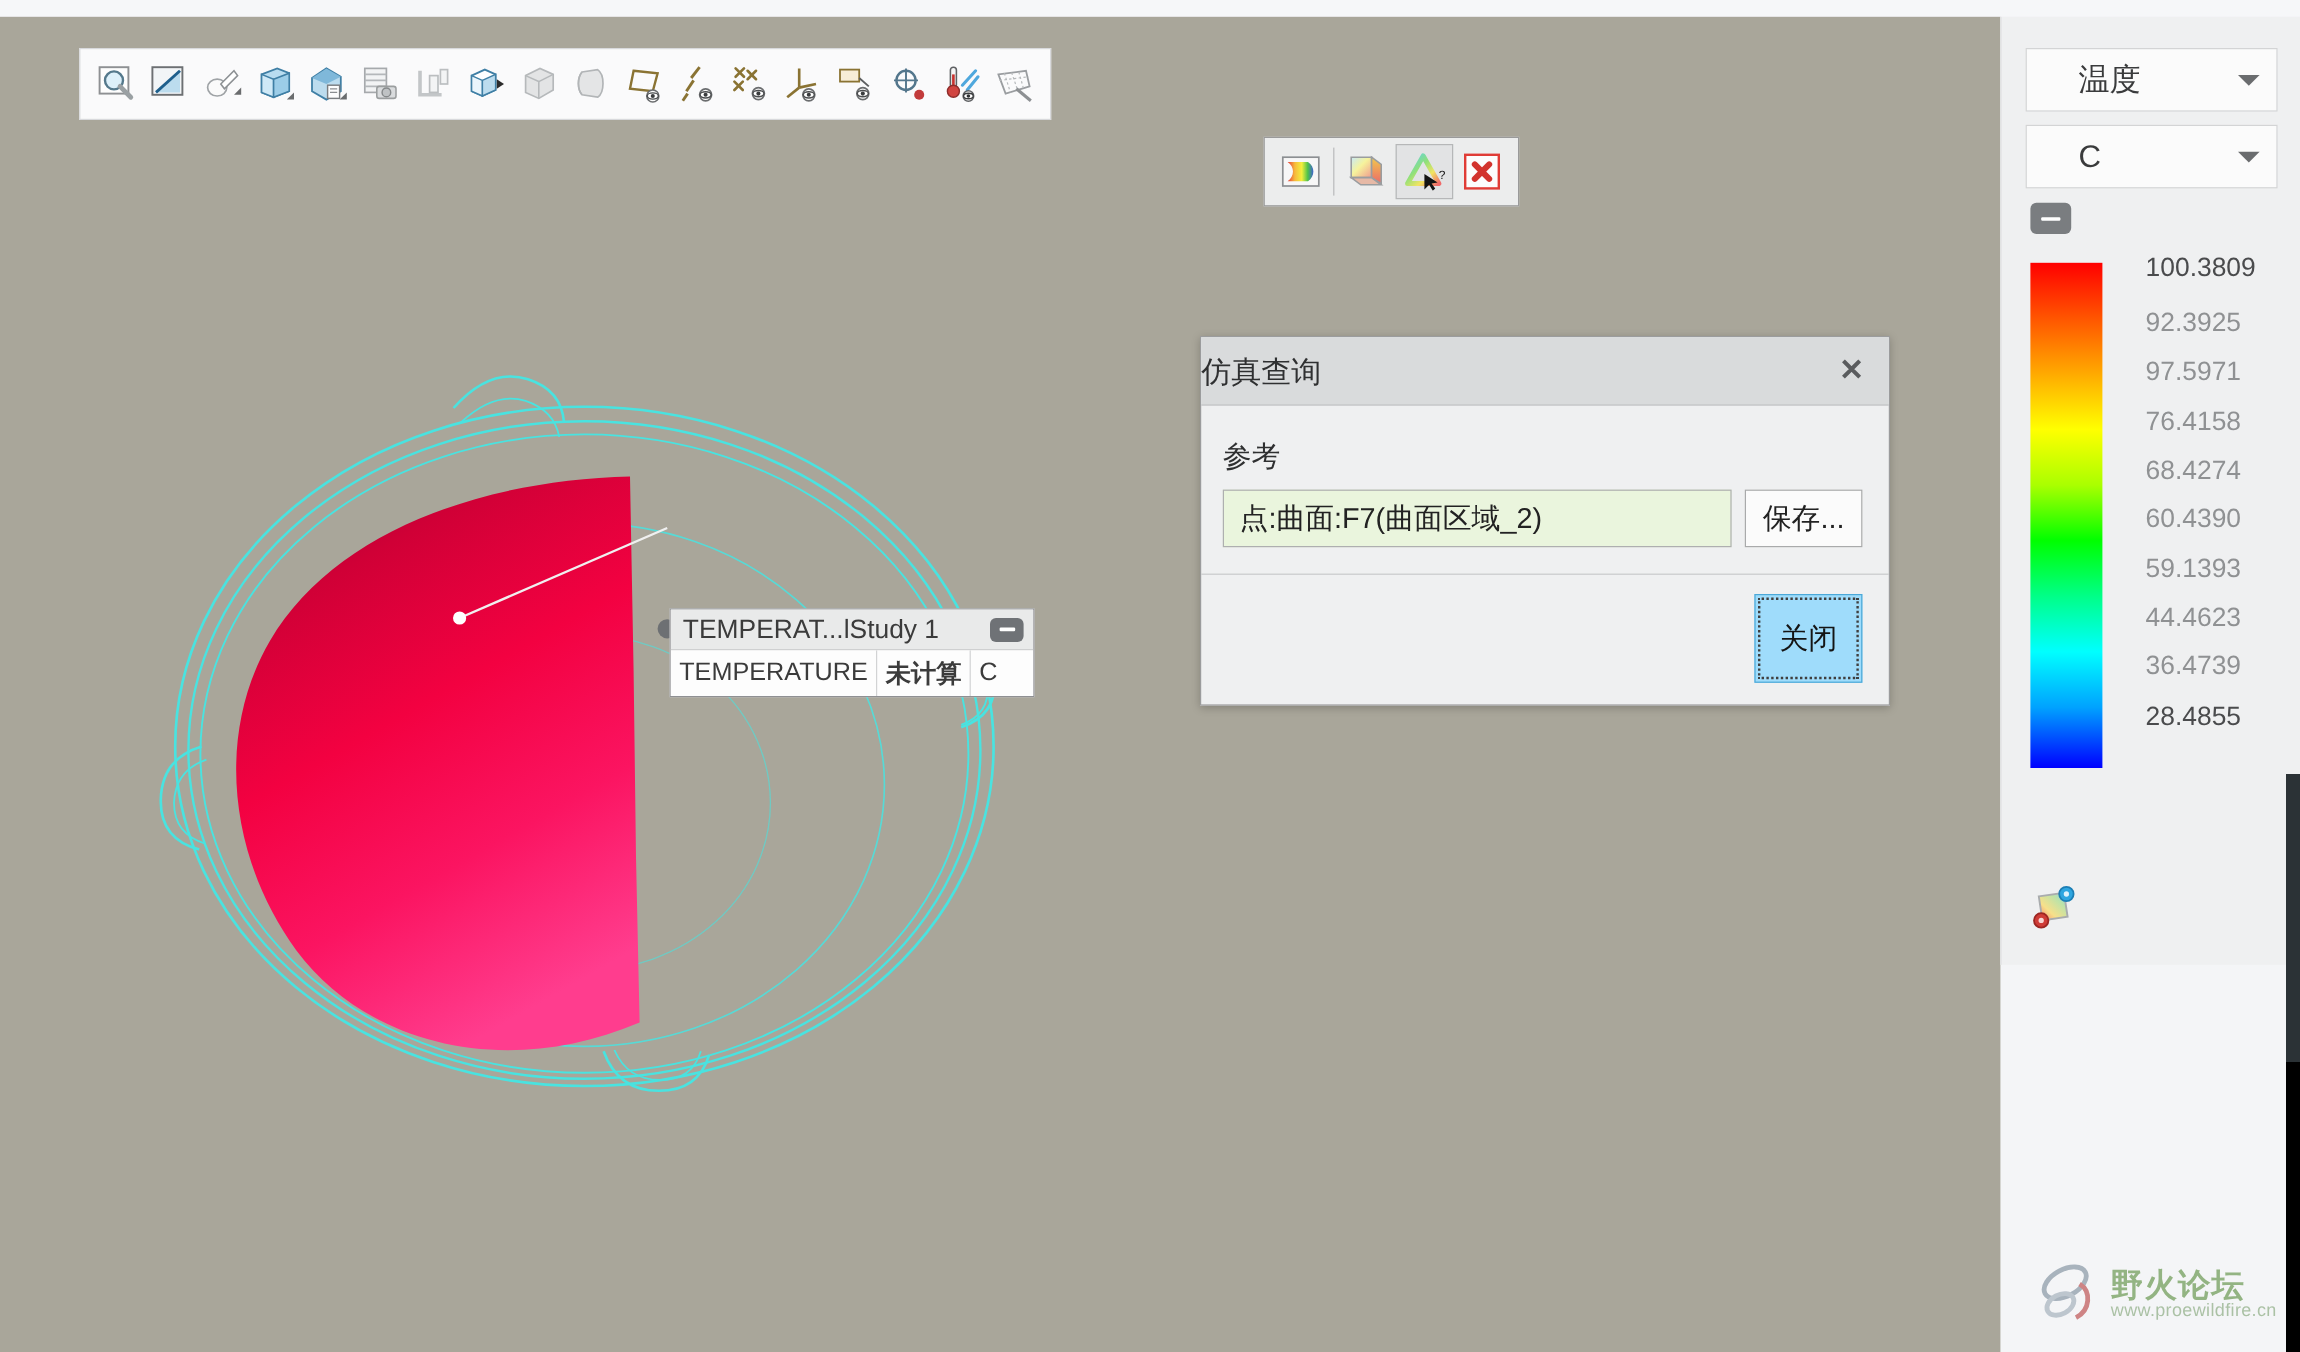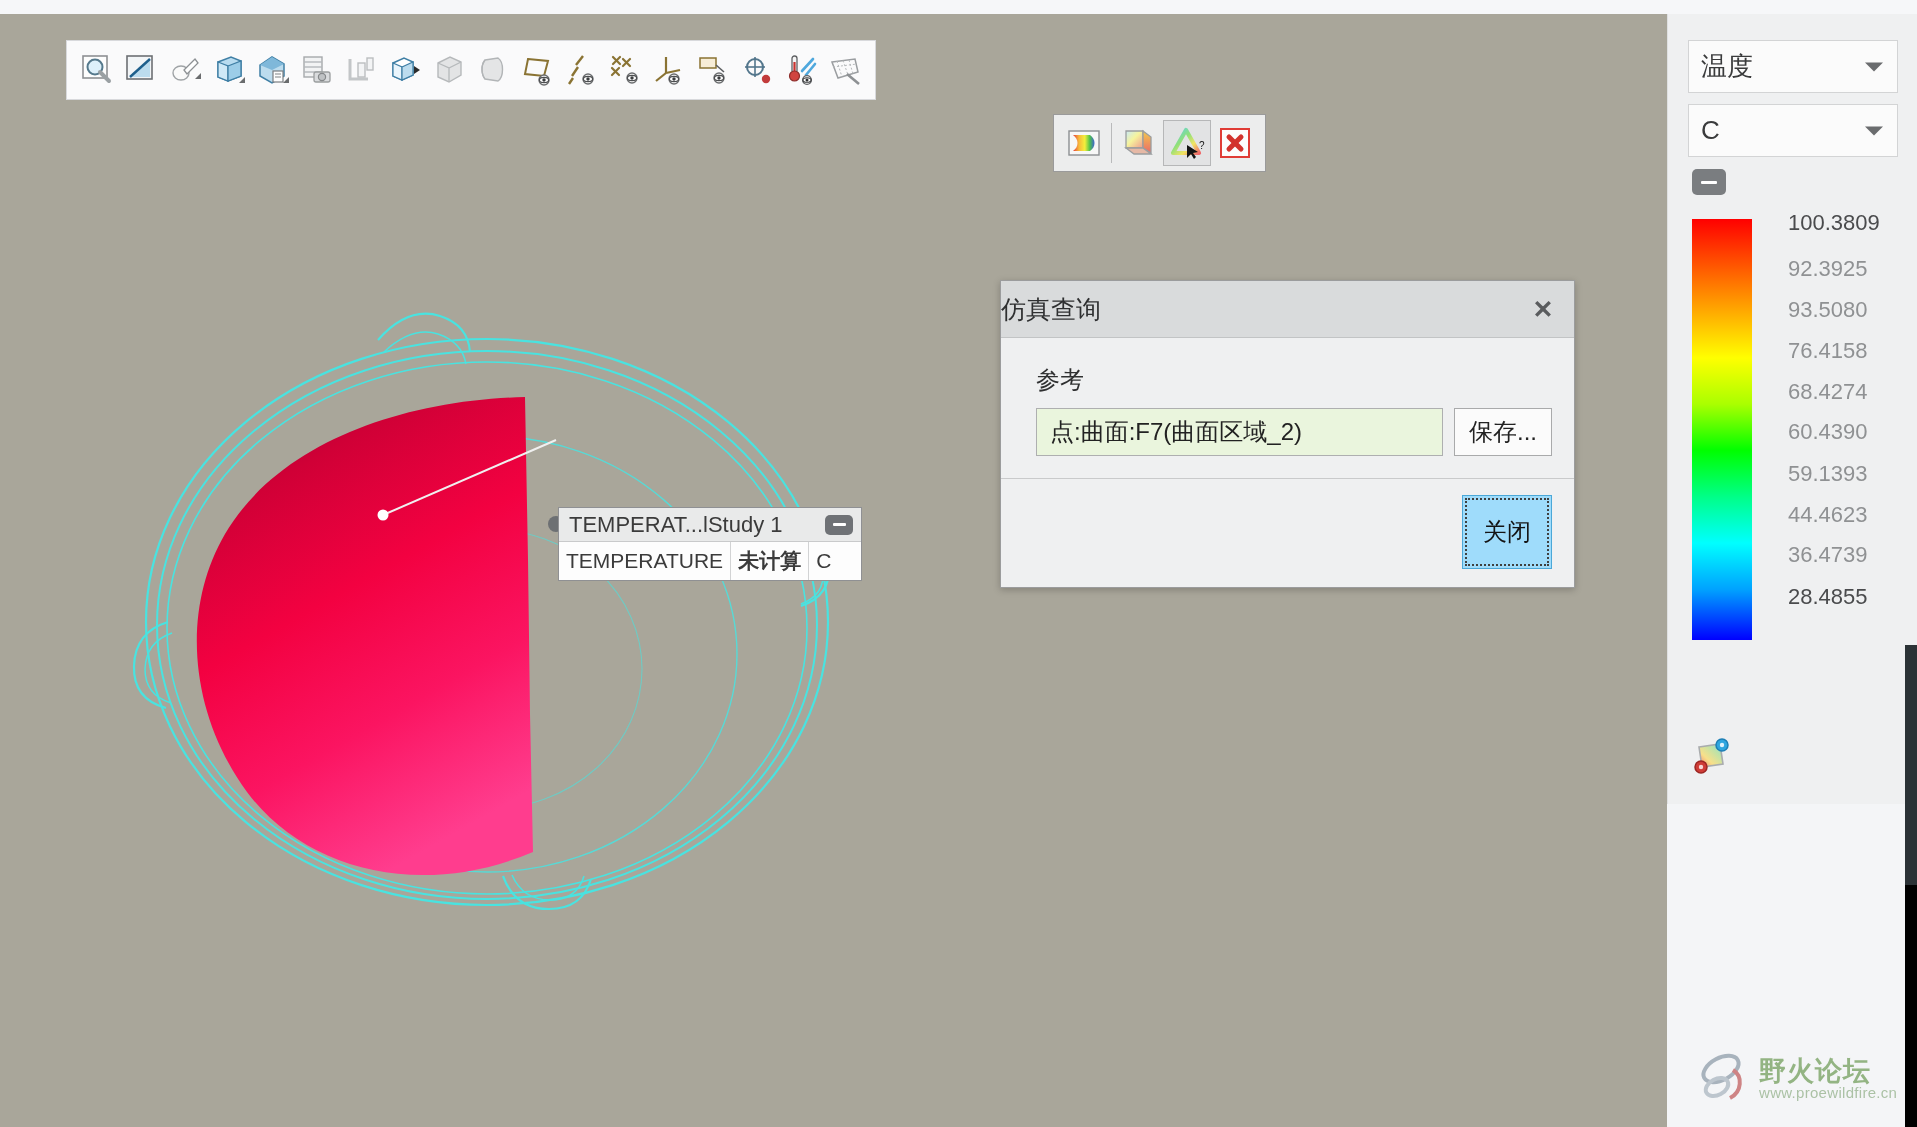--- a/index.html
+++ b/index.html
@@ -185,21 +185,21 @@
     position: absolute;
     right: 16px; top: 50%;
     transform: translateY(-50%);
     font-size: 25px;
     color: #5a5c5e;
     font-weight: bold;
     width: 30px; height: 30px;
     display: flex; align-items: center; justify-content: center;
   }
   #dlg-body {
-    padding: 26px 22px 22px 35px;
+    padding: 26px 22px 22px 18px;
   }
   #dlg-label {
     font-size: 24px;
     color: #2f3031;
     margin-bottom: 12px;
   }
   #dlg-input-row {
     display: flex;
     align-items: center;
     gap: 11px;
@@ -263,20 +263,21 @@
     box-sizing: border-box;
     display: flex;
     align-items: center;
     padding: 0 12px;
     margin-bottom: 11px;
     position: relative;
   }
   .legend-select span.sel-text {
     font-size: 26px;
     color: #3a3b3c;
+    margin-left: 31px;
   }
   .caret {
     position: absolute;
     right: 14px; top: 50%;
     transform: translateY(-50%);
     width: 0; height: 0;
     border-left: 9px solid transparent;
     border-right: 9px solid transparent;
     border-top: 9px solid #6a6c6e;
   }
@@ -719,21 +720,21 @@
       <span class="caret"></span>
     </div>
 
     <div id="legend-collapse"></div>
 
     <div id="legend-scale-wrap">
       <div id="color-bar"></div>
       <div id="tick-labels">
         <div class="tick endpoint" style="top:1%">100.3809</div>
         <div class="tick" style="top:11.8%">92.3925</div>
-        <div class="tick" style="top:21.6%">93.5080</div>
+        <div class="tick" style="top:21.6%">97.5971</div>
         <div class="tick" style="top:31.3%">76.4158</div>
         <div class="tick" style="top:41%">68.4274</div>
         <div class="tick" style="top:50.7%">60.4390</div>
         <div class="tick" style="top:60.5%">59.1393</div>
         <div class="tick" style="top:70.2%">44.4623</div>
         <div class="tick" style="top:79.9%">36.4739</div>
         <div class="tick endpoint" style="top:89.7%">28.4855</div>
       </div>
     </div>
 

